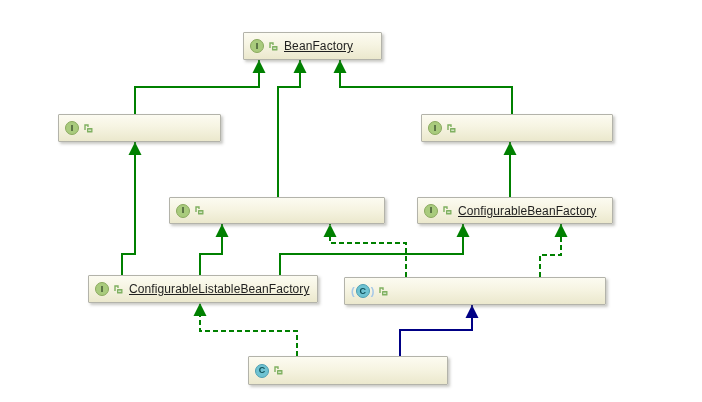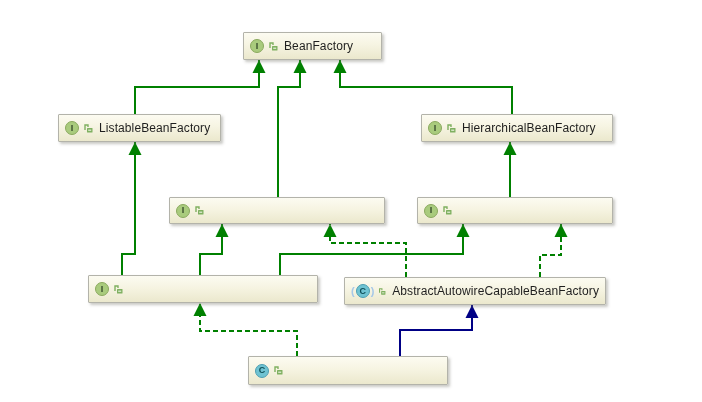--- a/index.html
+++ b/index.html
@@ -10,21 +10,21 @@
   #diagram{position:relative;width:702px;height:402px;background:#ffffff;}
   #edge-layer{position:absolute;left:0;top:0;width:702px;height:402px;}
   .node{
     position:absolute;display:flex;align-items:center;gap:4px;
     padding:0 6px;box-sizing:border-box;white-space:nowrap;
     background:linear-gradient(180deg,#fcfbf1 0%,#f6f4e2 45%,#ebe8cd 100%);
     border:1px solid #b3b3aa;border-radius:1px;
     box-shadow:2px 2px 3px rgba(110,110,100,0.38);
     font-size:12px;color:#1f1f1f;cursor:default;
   }
-  .node .label{margin-left:2px;letter-spacing:0.1px;}
+  .node .label{margin-left:2px;letter-spacing:0.1px;text-decoration:underline;}
   .circle{
     width:14px;height:14px;min-width:14px;border-radius:50%;
     display:flex;align-items:center;justify-content:center;
     font-size:9px;font-weight:bold;line-height:1;box-sizing:border-box;
   }
   .circle.iface{background:#a9cb7d;border:1px solid #8aa95e;color:#35492b;}
   .circle.cls{background:#6fc3d2;border:1px solid #4d9fb2;color:#0e4f58;}
   .abstract-wrap{display:flex;align-items:center;gap:1px;}
   .paren{color:#a6c8e8;font-size:11px;font-weight:bold;line-height:1;}
   .lock{display:flex;align-items:center;}
@@ -63,67 +63,66 @@
       </svg>
       <span class="label">BeanFactory</span>
     </div>
     <div class="node" style="left: 58px; top: 114px; width: 163px; height: 28px;">
       <span class="circle iface">I</span>
       <svg width="10" height="11" viewBox="0 0 10 11" class="lock">
         <path d="M2,7 V2 H5 V4" fill="none" stroke="#7fb060" stroke-width="1.4"></path>
         <rect x="4" y="5" width="5.5" height="4.5" rx="0.5" fill="#7fb060"></rect>
         <line x1="5.2" y1="7.2" x2="8.2" y2="7.2" stroke="#eef6e4" stroke-width="1.1"></line>
       </svg>
-      <span class="label">ListableBeanFactory</span>
     </div>
     <div class="node" style="left: 421px; top: 114px; width: 192px; height: 28px;">
       <span class="circle iface">I</span>
       <svg width="10" height="11" viewBox="0 0 10 11" class="lock">
         <path d="M2,7 V2 H5 V4" fill="none" stroke="#7fb060" stroke-width="1.4"></path>
         <rect x="4" y="5" width="5.5" height="4.5" rx="0.5" fill="#7fb060"></rect>
         <line x1="5.2" y1="7.2" x2="8.2" y2="7.2" stroke="#eef6e4" stroke-width="1.1"></line>
       </svg>
-      <span class="label">HierarchicalBeanFactory</span>
     </div>
     <div class="node" style="left: 169px; top: 197px; width: 216px; height: 27px;">
       <span class="circle iface">I</span>
       <svg width="10" height="11" viewBox="0 0 10 11" class="lock">
         <path d="M2,7 V2 H5 V4" fill="none" stroke="#7fb060" stroke-width="1.4"></path>
         <rect x="4" y="5" width="5.5" height="4.5" rx="0.5" fill="#7fb060"></rect>
         <line x1="5.2" y1="7.2" x2="8.2" y2="7.2" stroke="#eef6e4" stroke-width="1.1"></line>
       </svg>
     </div>
     <div class="node" style="left: 417px; top: 197px; width: 196px; height: 27px;">
       <span class="circle iface">I</span>
       <svg width="10" height="11" viewBox="0 0 10 11" class="lock">
         <path d="M2,7 V2 H5 V4" fill="none" stroke="#7fb060" stroke-width="1.4"></path>
         <rect x="4" y="5" width="5.5" height="4.5" rx="0.5" fill="#7fb060"></rect>
         <line x1="5.2" y1="7.2" x2="8.2" y2="7.2" stroke="#eef6e4" stroke-width="1.1"></line>
       </svg>
+      <span class="label">ConfigurableBeanFactory</span>
     </div>
     <div class="node" style="left: 88px; top: 275px; width: 230px; height: 28px;">
       <span class="circle iface">I</span>
       <svg width="10" height="11" viewBox="0 0 10 11" class="lock">
         <path d="M2,7 V2 H5 V4" fill="none" stroke="#7fb060" stroke-width="1.4"></path>
         <rect x="4" y="5" width="5.5" height="4.5" rx="0.5" fill="#7fb060"></rect>
         <line x1="5.2" y1="7.2" x2="8.2" y2="7.2" stroke="#eef6e4" stroke-width="1.1"></line>
       </svg>
+      <span class="label">ConfigurableListableBeanFactory</span>
     </div>
     <div class="node" style="left: 344px; top: 277px; width: 262px; height: 28px;">
       <span class="abstract-wrap">
         <span class="paren">(</span>
         <span class="circle cls">C</span>
         <span class="paren">)</span>
       </span>
       <svg width="10" height="11" viewBox="0 0 10 11" class="lock">
         <path d="M2,7 V2 H5 V4" fill="none" stroke="#7fb060" stroke-width="1.4"></path>
         <rect x="4" y="5" width="5.5" height="4.5" rx="0.5" fill="#7fb060"></rect>
         <line x1="5.2" y1="7.2" x2="8.2" y2="7.2" stroke="#eef6e4" stroke-width="1.1"></line>
       </svg>
-      <span class="label">AbstractAutowireCapableBeanFactory</span>
     </div>
     <div class="node" style="left: 248px; top: 356px; width: 200px; height: 29px;">
       <span class="circle cls">C</span>
       <svg width="10" height="11" viewBox="0 0 10 11" class="lock">
         <path d="M2,7 V2 H5 V4" fill="none" stroke="#7fb060" stroke-width="1.4"></path>
         <rect x="4" y="5" width="5.5" height="4.5" rx="0.5" fill="#7fb060"></rect>
         <line x1="5.2" y1="7.2" x2="8.2" y2="7.2" stroke="#eef6e4" stroke-width="1.1"></line>
       </svg>
     </div>
   </div>

